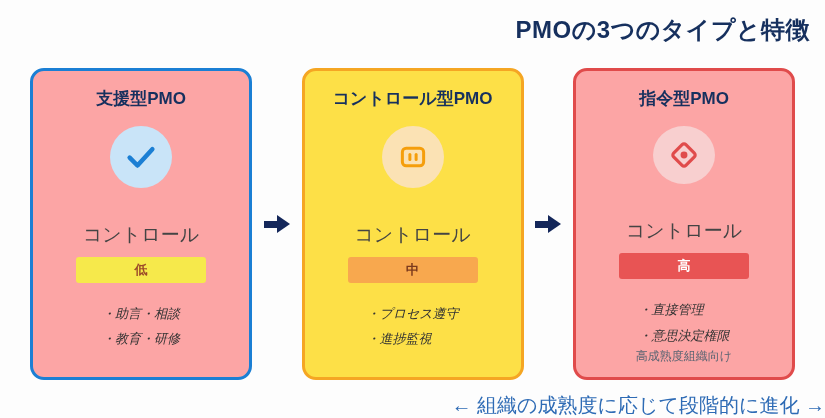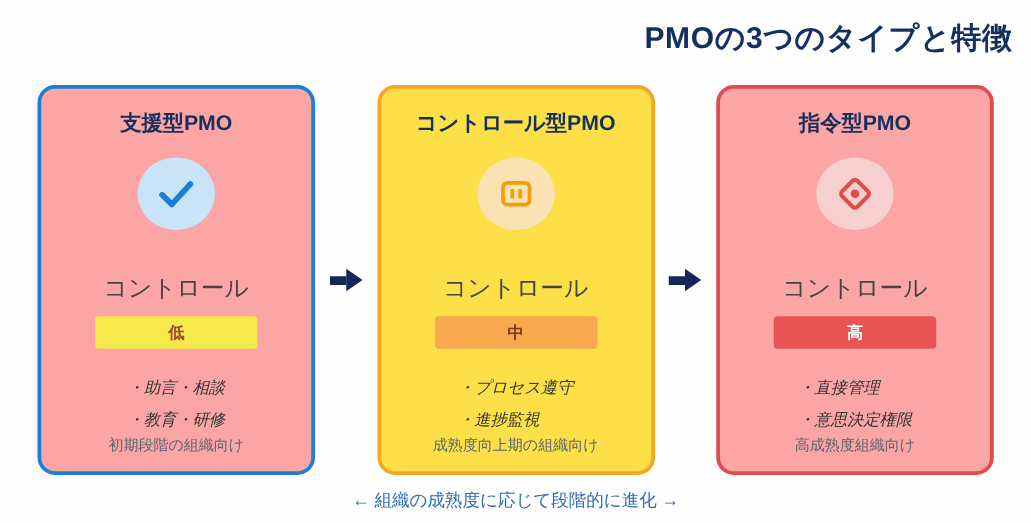--- a/index.html
+++ b/index.html
@@ -49,21 +49,21 @@
     font-size: 13px; color: #333; line-height: 1.95; text-align: left; font-style: italic;
   }
   .audience { margin-top: auto; font-size: 12px; color: #5a6472; }
   .arrow { align-self: center; display: flex; align-items: center; }
   .arrow .shaft { width: 13px; height: 7px; background: #14275a; }
   .arrow .head {
     width: 0; height: 0;
     border-top: 9px solid transparent; border-bottom: 9px solid transparent;
     border-left: 13px solid #14275a;
   }
-  .footer-caption { margin-top: 12px; text-align: center; font-size: 14px; color: #2e6bb5; }
+  .footer-caption { margin-top: 12px; text-align: right; font-size: 20px; color: #2e6bb5; }
 </style>
 </head>
 <body>
 
 <h1 class="page-title">PMOの3つのタイプと特徴</h1>
 
 <div class="cards-row">
 
   <div class="card card-blue">
     <div class="card-title">支援型PMO</div>
@@ -71,21 +71,20 @@
       <svg width="34" height="34" viewBox="0 0 24 24">
         <path d="M4 12.5 L9.5 18 L20 6.5" fill="none" stroke="#1b7fd4" stroke-width="3.2" stroke-linecap="round" stroke-linejoin="round"></path>
       </svg>
     </div>
     <div class="control-label">コントロール</div>
     <div class="level-badge badge-low">低</div>
     <ul class="features">
       <li>・助言・相談</li>
       <li>・教育・研修</li>
     </ul>
-    <div class="audience">初期段階の組織向け</div>
   </div>
 
   <div class="arrow">
     <span class="shaft"></span>
       <span class="head"></span>
   </div>
 
   <div class="card card-orange">
     <div class="card-title">コントロール型PMO</div>
     <div class="icon-circle circle-orange">
@@ -94,21 +93,20 @@
         <line x1="9.5" y1="10" x2="9.5" y2="14" stroke="#f59e0b" stroke-width="2.4" stroke-linecap="round"></line>
         <line x1="14.5" y1="10" x2="14.5" y2="14" stroke="#f59e0b" stroke-width="2.4" stroke-linecap="round"></line>
       </svg>
     </div>
     <div class="control-label">コントロール</div>
     <div class="level-badge badge-mid">中</div>
     <ul class="features">
       <li>・プロセス遵守</li>
       <li>・進捗監視</li>
     </ul>
-    <div class="audience">成熟度向上期の組織向け</div>
   </div>
 
   <div class="arrow">
     <span class="shaft"></span>
       <span class="head"></span>
   </div>
 
   <div class="card card-red">
     <div class="card-title">指令型PMO</div>
     <div class="icon-circle circle-red">

